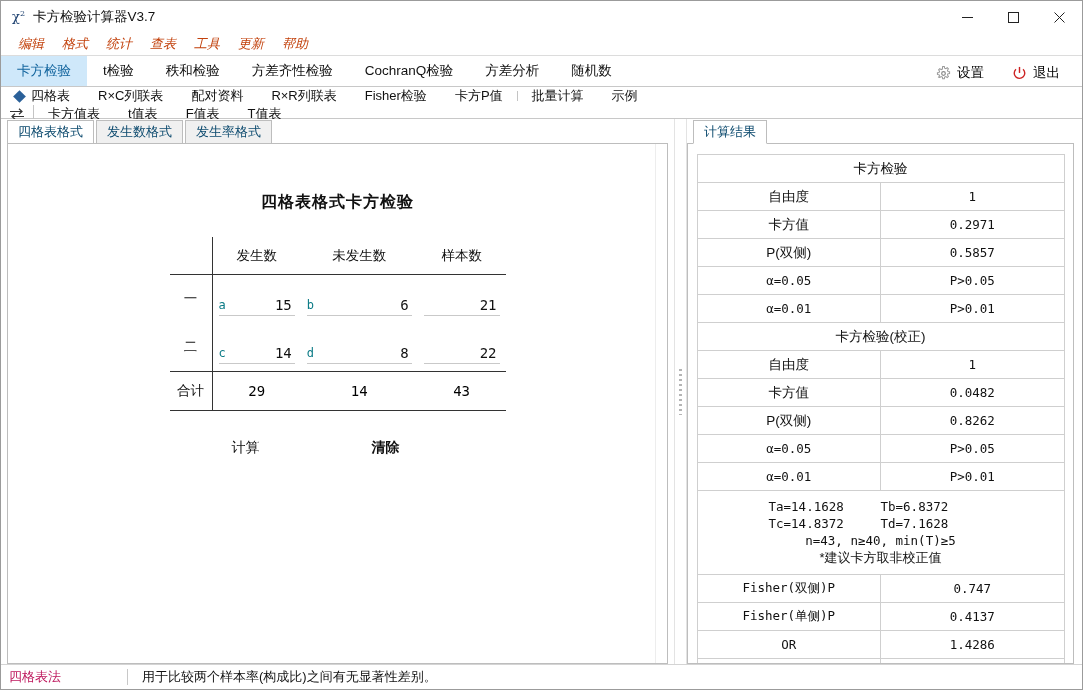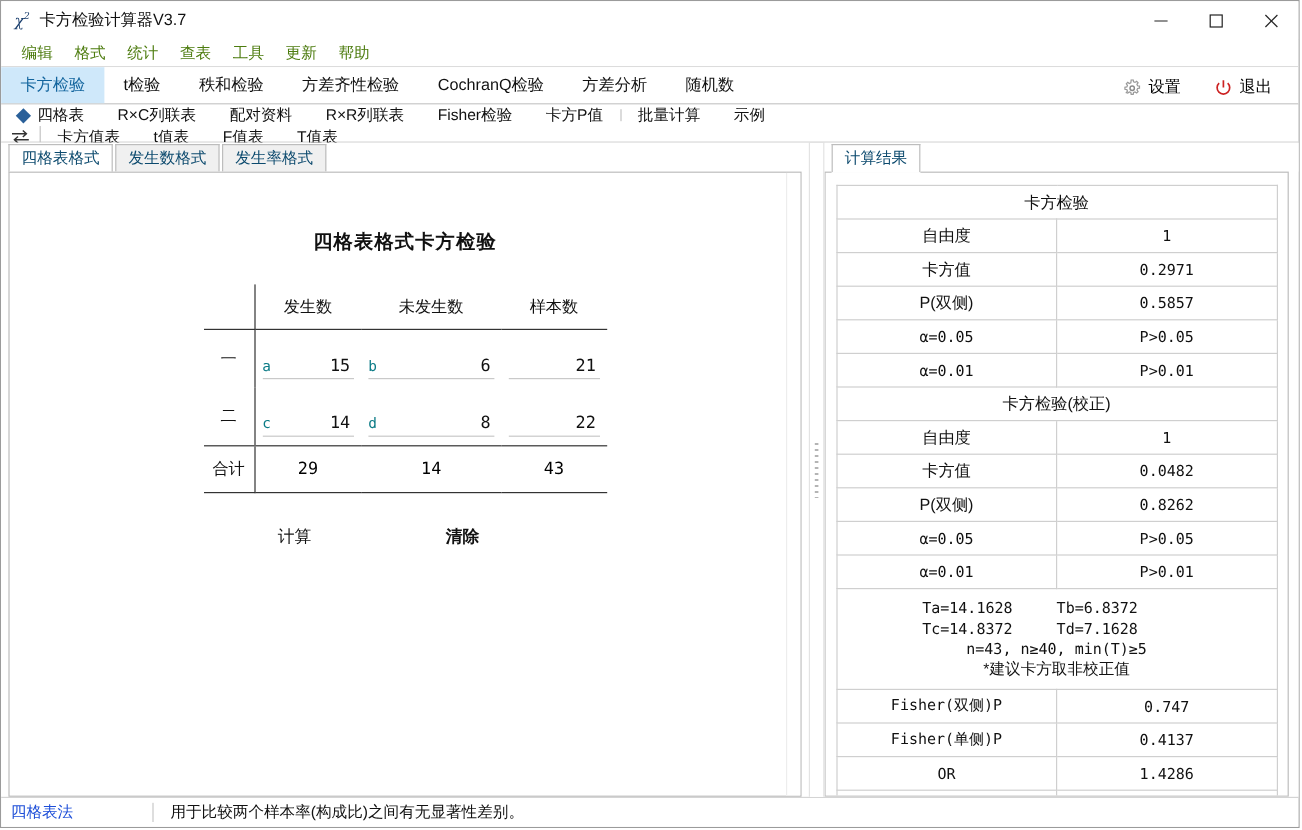--- a/index.html
+++ b/index.html
@@ -21,36 +21,36 @@
 
   
   .titlebar{
     height:32px;min-height:32px;
     display:flex;align-items:center;
     background:#ffffff;
     position:relative;
   }
   .title-chi{
     margin-left:11px;font-size:13px;color:#1b3f6e;
-    font-family:"DejaVu Serif",serif;font-style:italic;
+    font-family:"DejaVu Serif",serif;
   }
   .title-chi sup{font-size:8px;}
   .title-text{margin-left:8px;font-size:13.5px;color:#111;}
   .wbtns{position:absolute;right:0;top:0;height:32px;display:flex;}
   .wbtn{width:46px;height:32px;display:flex;align-items:center;justify-content:center;}
   .wbtn svg{display:block;}
 
   
   .menubar{
     height:22px;min-height:22px;
     display:flex;align-items:center;
     padding-left:8px;background:#fff;
     border-bottom:1px solid #dcdcdc;
   }
-  .menu-item{padding:0 9px;font-size:13px;line-height:20px;color:#4d7c0f;}
+  .menu-item{padding:0 9px;font-size:13px;line-height:20px;color:#c2410c;font-style:italic;}
 
   
   .toolbar1{
     height:30px;min-height:30px;
     display:flex;align-items:stretch;
     background:#fff;border-bottom:1px solid #c8c8c8;
     position:relative;
   }
   .t1{
     display:flex;align-items:center;padding:0 16px;font-size:13.5px;color:#111;
@@ -184,21 +184,21 @@
   }
   .rtable td.note .cnline{font-family:"Liberation Sans",sans-serif;font-size:13px;}
   .noteflex{display:block;}
   .tpair{display:inline-block;min-width:112px;text-align:left;}
 
   
   .statusbar{
     height:24px;min-height:24px;display:flex;align-items:center;
     border-top:1px solid #d4d4d4;background:#fff;
   }
-  .st1{width:118px;padding-left:8px;font-size:13px;color:#1d4ed8;}
+  .st1{width:118px;padding-left:8px;font-size:13px;color:#be185d;}
   .stsep{width:1px;height:16px;background:#c8c8c8;}
   .st2{padding-left:14px;font-size:13px;color:#111;}
 </style>
 </head>
 <body>
 
 <div class="win">
 
   <div class="titlebar">
     <span class="title-chi">

